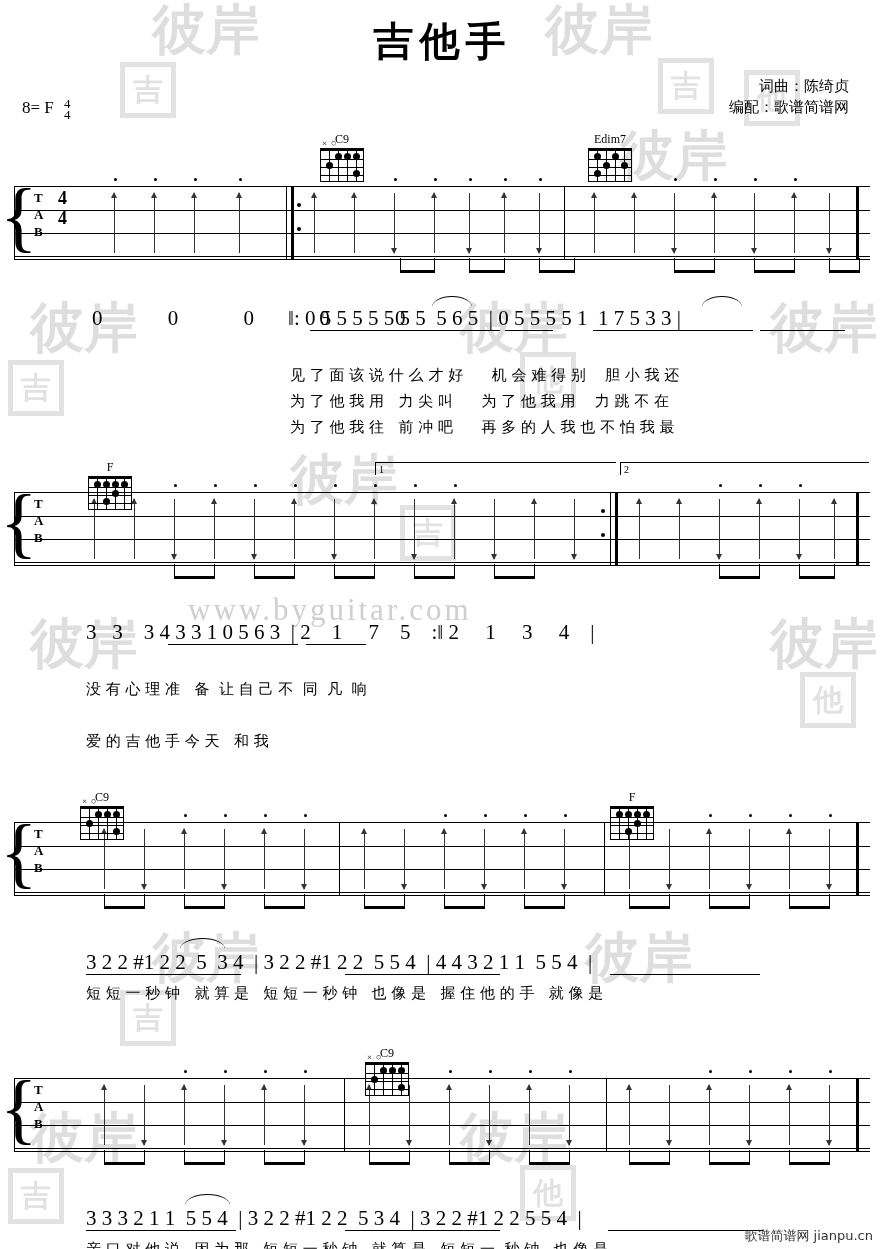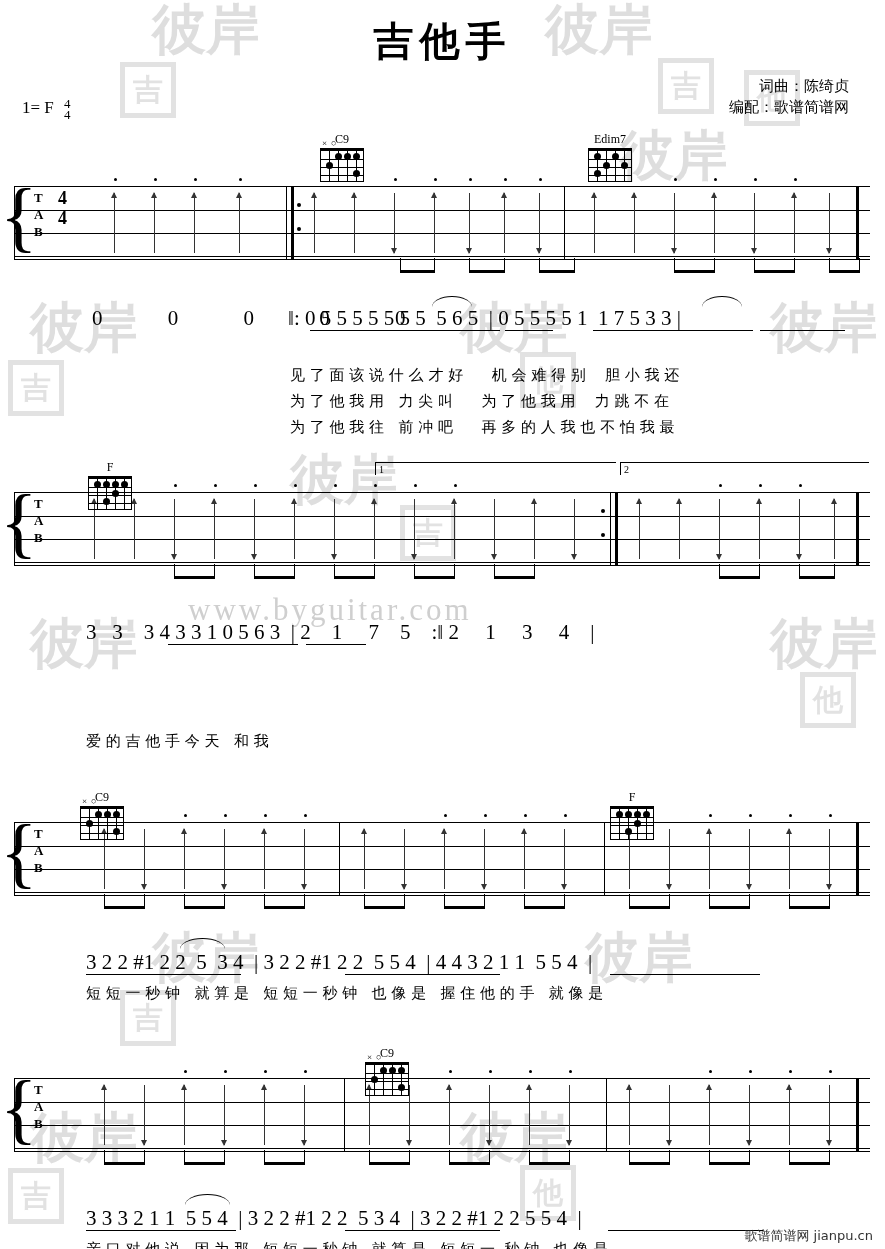--- a/index.html
+++ b/index.html
@@ -224,21 +224,21 @@
   </div>
 
   <div class="title">吉他手</div>
 
   <div class="credits">
     <div>词曲：陈绮贞</div>
     <div>编配：歌谱简谱网</div>
   </div>
 
   <div class="keysig">
-    <span>1= F</span>
+    <span>8= F</span>
     <span class="frac">
       <span>4</span>
       <span style="border-top:0;">4</span>
     </span>
   </div>
 
   <div class="wm-url">www.byguitar.com</div>
 
   <div class="system" style="top:186px;">
     <div class="brace">{</div>
@@ -474,20 +474,21 @@
   <div class="ending" style="left:375px;top:462px;width:240px;">
     <span class="lab">1</span>
   </div>
   <div class="ending" style="left:620px;top:462px;width:248px;">
     <span class="lab">2</span>
   </div>
 
   <div class="jpline" style="left:86px;top:620px;">3   3    3 4 3 3 1 0 5 6 3  | 2    1     7    5    :‖ 2     1     3     4    |</div>
   <div class="underline" style="left:168px;top:644px;width:130px;"></div>
   <div class="underline" style="left:306px;top:644px;width:60px;"></div>
+  <div class="lyricline" style="left:86px;top:680px;">没 有 心 理 准   备  让 自 己 不  同  凡  响</div>
   <div class="lyricline" style="left:86px;top:732px;">爱 的 吉 他 手 今 天   和 我</div>
 
   <div class="system" style="top:822px;">
     <div class="brace">{</div>
     <div class="staff">
       <div class="ln l2"></div>
         <div class="ln l3"></div>
         <div class="ln l4"></div>
       <div class="bar" style="left:0;"></div>
       <div class="bar thick" style="left:842px;"></div>

